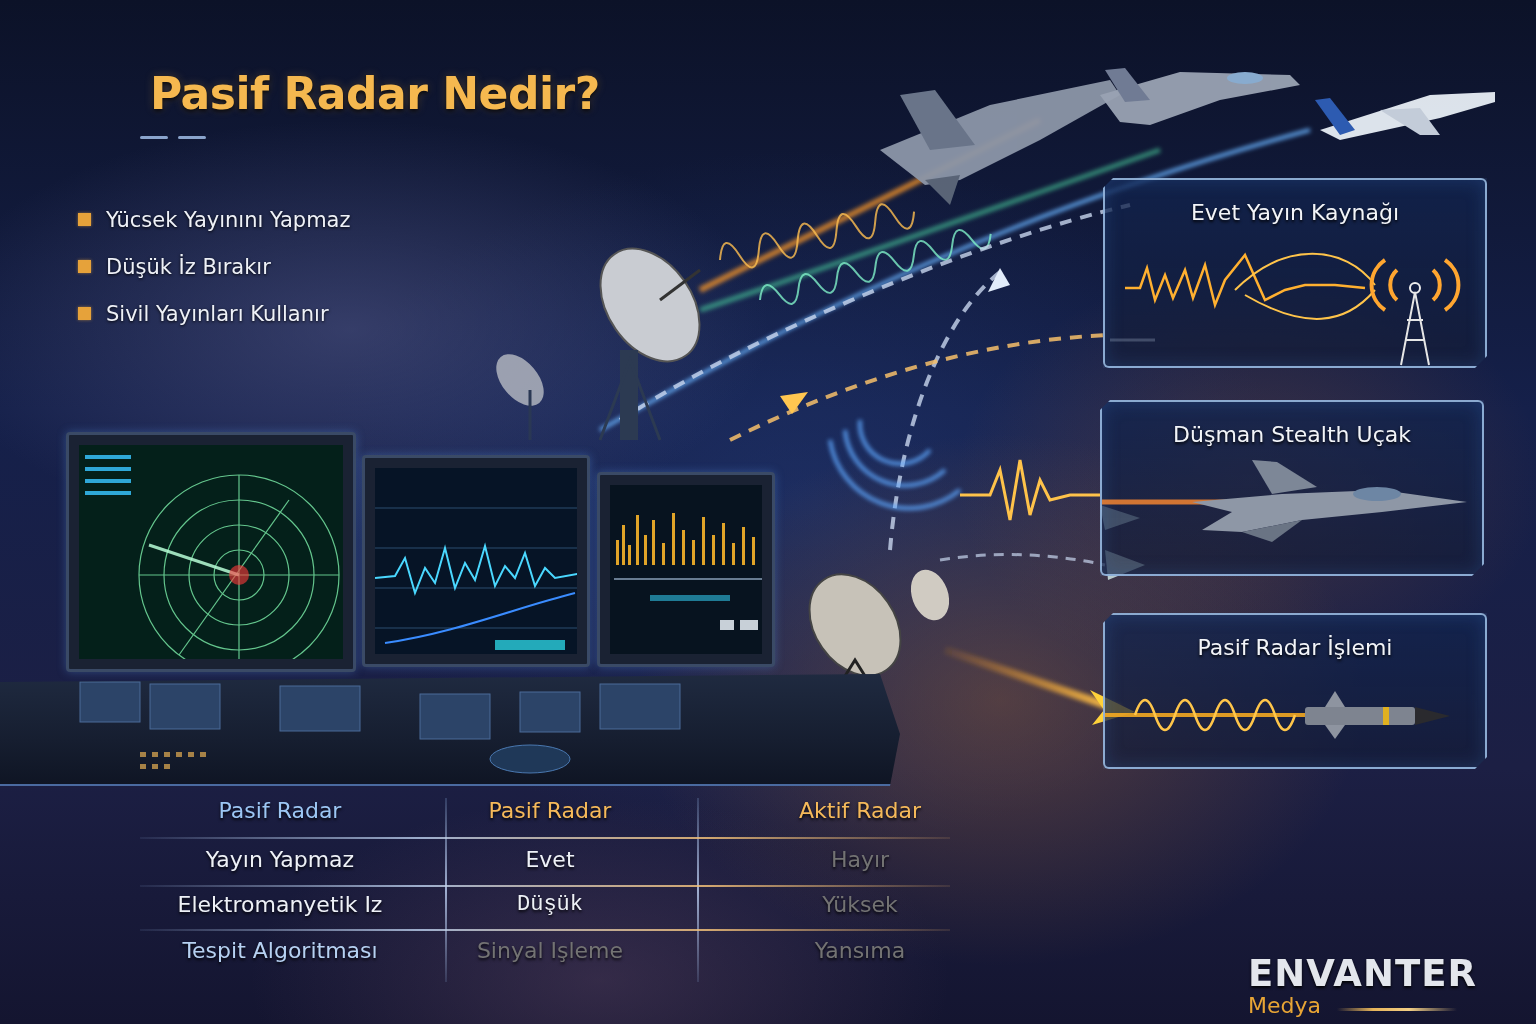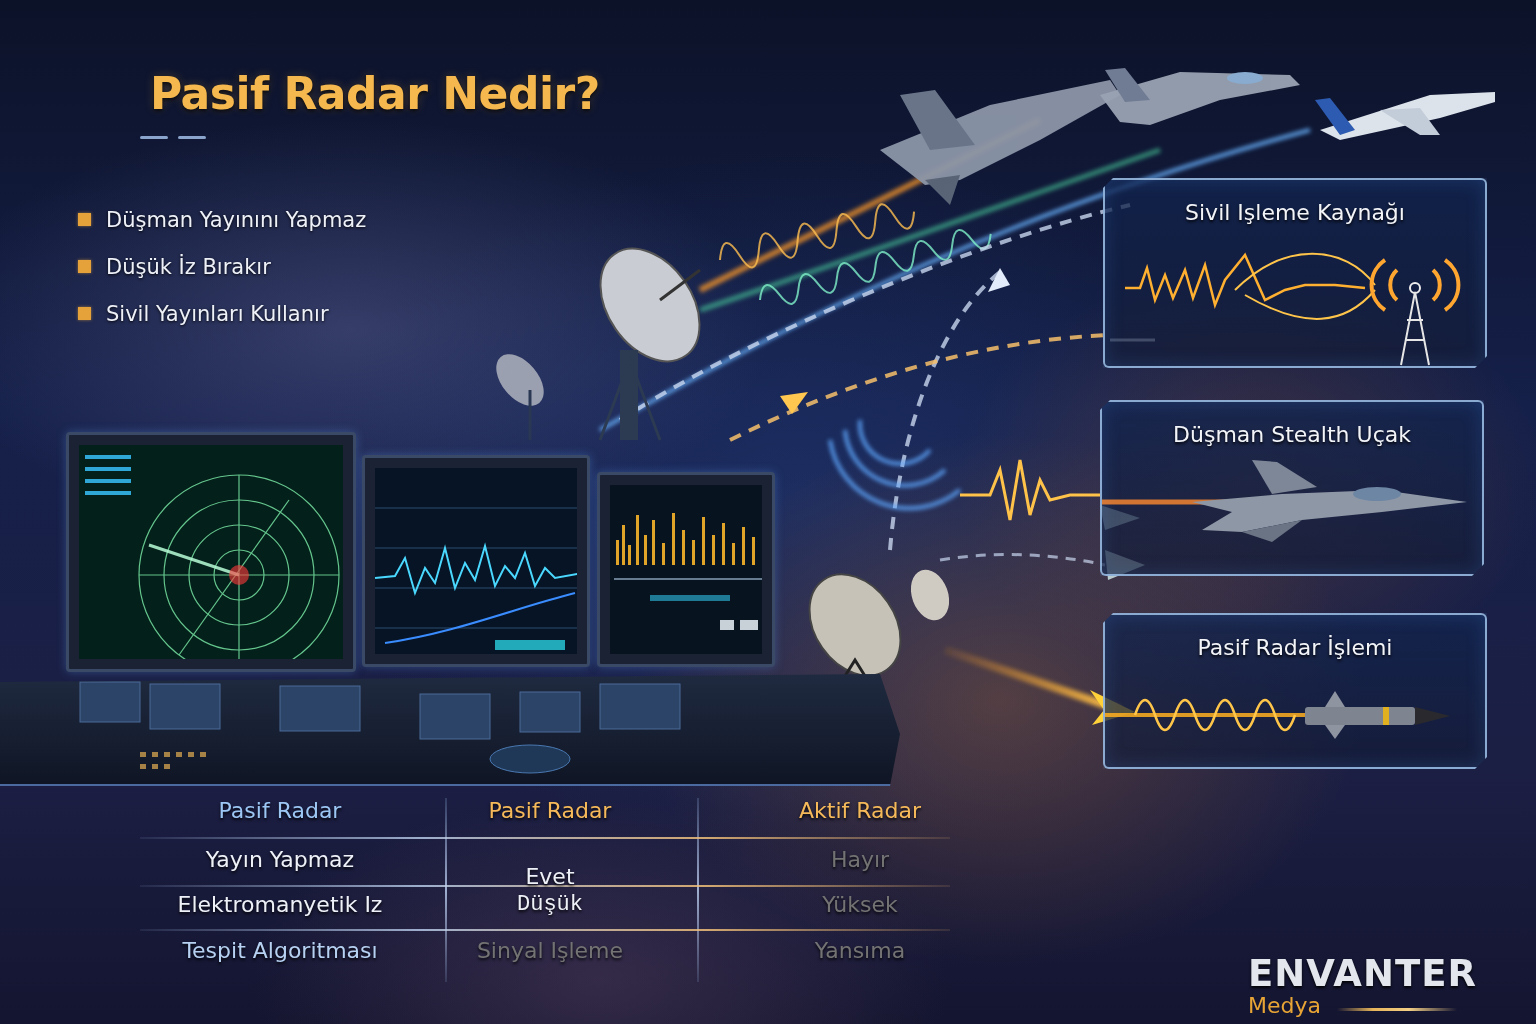--- a/index.html
+++ b/index.html
@@ -190,21 +190,21 @@
 
 <h1 class="title">Pasif Radar Nedir?</h1>
 <div class="subtitle-wrap">
   <span class="subtitle-rule"></span>
   <span class="subtitle-rule"></span>
 </div>
 
 <ul class="bullets">
   <li class="bullet">
     <span class="bullet-mark"></span>
-    <span>Düşman Yayınını Yapmaz</span>
+    <span>Yücsek Yayınını Yapmaz</span>
   </li>
   <li class="bullet">
     <span class="bullet-mark"></span>
     <span>Düşük İz Bırakır</span>
   </li>
   <li class="bullet">
     <span class="bullet-mark"></span>
     <span>Sivil Yayınları Kullanır</span>
   </li>
 </ul>
@@ -294,21 +294,21 @@
         <rect x="200" y="78" width="6" height="5"></rect>
       <rect x="140" y="90" width="6" height="5"></rect>
         <rect x="152" y="90" width="6" height="5"></rect>
         <rect x="164" y="90" width="6" height="5"></rect>
     </g>
     <ellipse cx="530" cy="85" rx="40" ry="14" fill="#1f3858" stroke="#4a78b0"></ellipse>
   </svg>
 </div>
 
 <div class="panel" style="left:1103px; top:178px; height:190px;">
-  <div class="panel-title">Sivil Işleme Kaynağı</div>
+  <div class="panel-title">Evet Yayın Kaynağı</div>
   <svg width="384" height="190" viewBox="0 0 384 190">
     <polyline points="20,108 35,108 42,88 50,120 60,95 68,118 80,90 88,118 100,85 110,125 120,100 140,75 160,120 180,110 200,105 230,105 260,108" stroke="#ffb030" stroke-width="2.5" fill="none"></polyline>
     <path d="M 130 110 C 180 60, 240 65, 270 105" stroke="#ffc44a" stroke-width="2" fill="none"></path>
     <path d="M 140 115 C 200 150, 240 145, 270 110" stroke="#ffc44a" stroke-width="2" fill="none"></path>
     <g fill="none" stroke="#ffa630" stroke-width="4">
       <path d="M 280 80 a 30 30 0 0 0 0 50"></path>
         <path d="M 292 90 a 20 20 0 0 0 0 30"></path>
       <path d="M 340 80 a 30 30 0 0 1 0 50"></path>
         <path d="M 328 90 a 20 20 0 0 1 0 30"></path>
     </g>
@@ -346,21 +346,21 @@
   <div class="vrule" style="left:557px;"></div>
   <div class="hrule" style="top:45px;"></div>
   <div class="hrule" style="top:93px;"></div>
   <div class="hrule" style="top:137px;"></div>
 
   <div class="cell c-head-blue" style="left:0; width:280px; top:6px;">Pasif Radar</div>
   <div class="cell c-head-gold" style="left:310px; width:200px; top:6px;">Pasif Radar</div>
   <div class="cell c-head-gold" style="left:600px; width:240px; top:6px;">Aktif Radar</div>
 
   <div class="cell c-white" style="left:0; width:280px; top:55px;">Yayın Yapmaz</div>
-  <div class="cell c-white" style="left:310px; width:200px; top:55px;margin-top:17px;">Evet</div>
+  <div class="cell c-white" style="left:310px; width:200px; top:55px;">Evet</div>
   <div class="cell c-gold" style="left:600px; width:240px; top:55px;">Hayır</div>
 
   <div class="cell c-white" style="left:0; width:280px; top:100px;">Elektromanyetik Iz</div>
   <div class="cell c-white" style="left:310px; width:200px; top:100px;font-family:Liberation Mono, monospace;">Düşük</div>
   <div class="cell c-gold" style="left:600px; width:240px; top:100px;">Yüksek</div>
 
   <div class="cell c-lblue" style="left:0; width:280px; top:146px;">Tespit Algoritması</div>
   <div class="cell c-gold" style="left:310px; width:200px; top:146px;">Sinyal Işleme</div>
   <div class="cell c-gold" style="left:600px; width:240px; top:146px;">Yansıma</div>
 </div>

